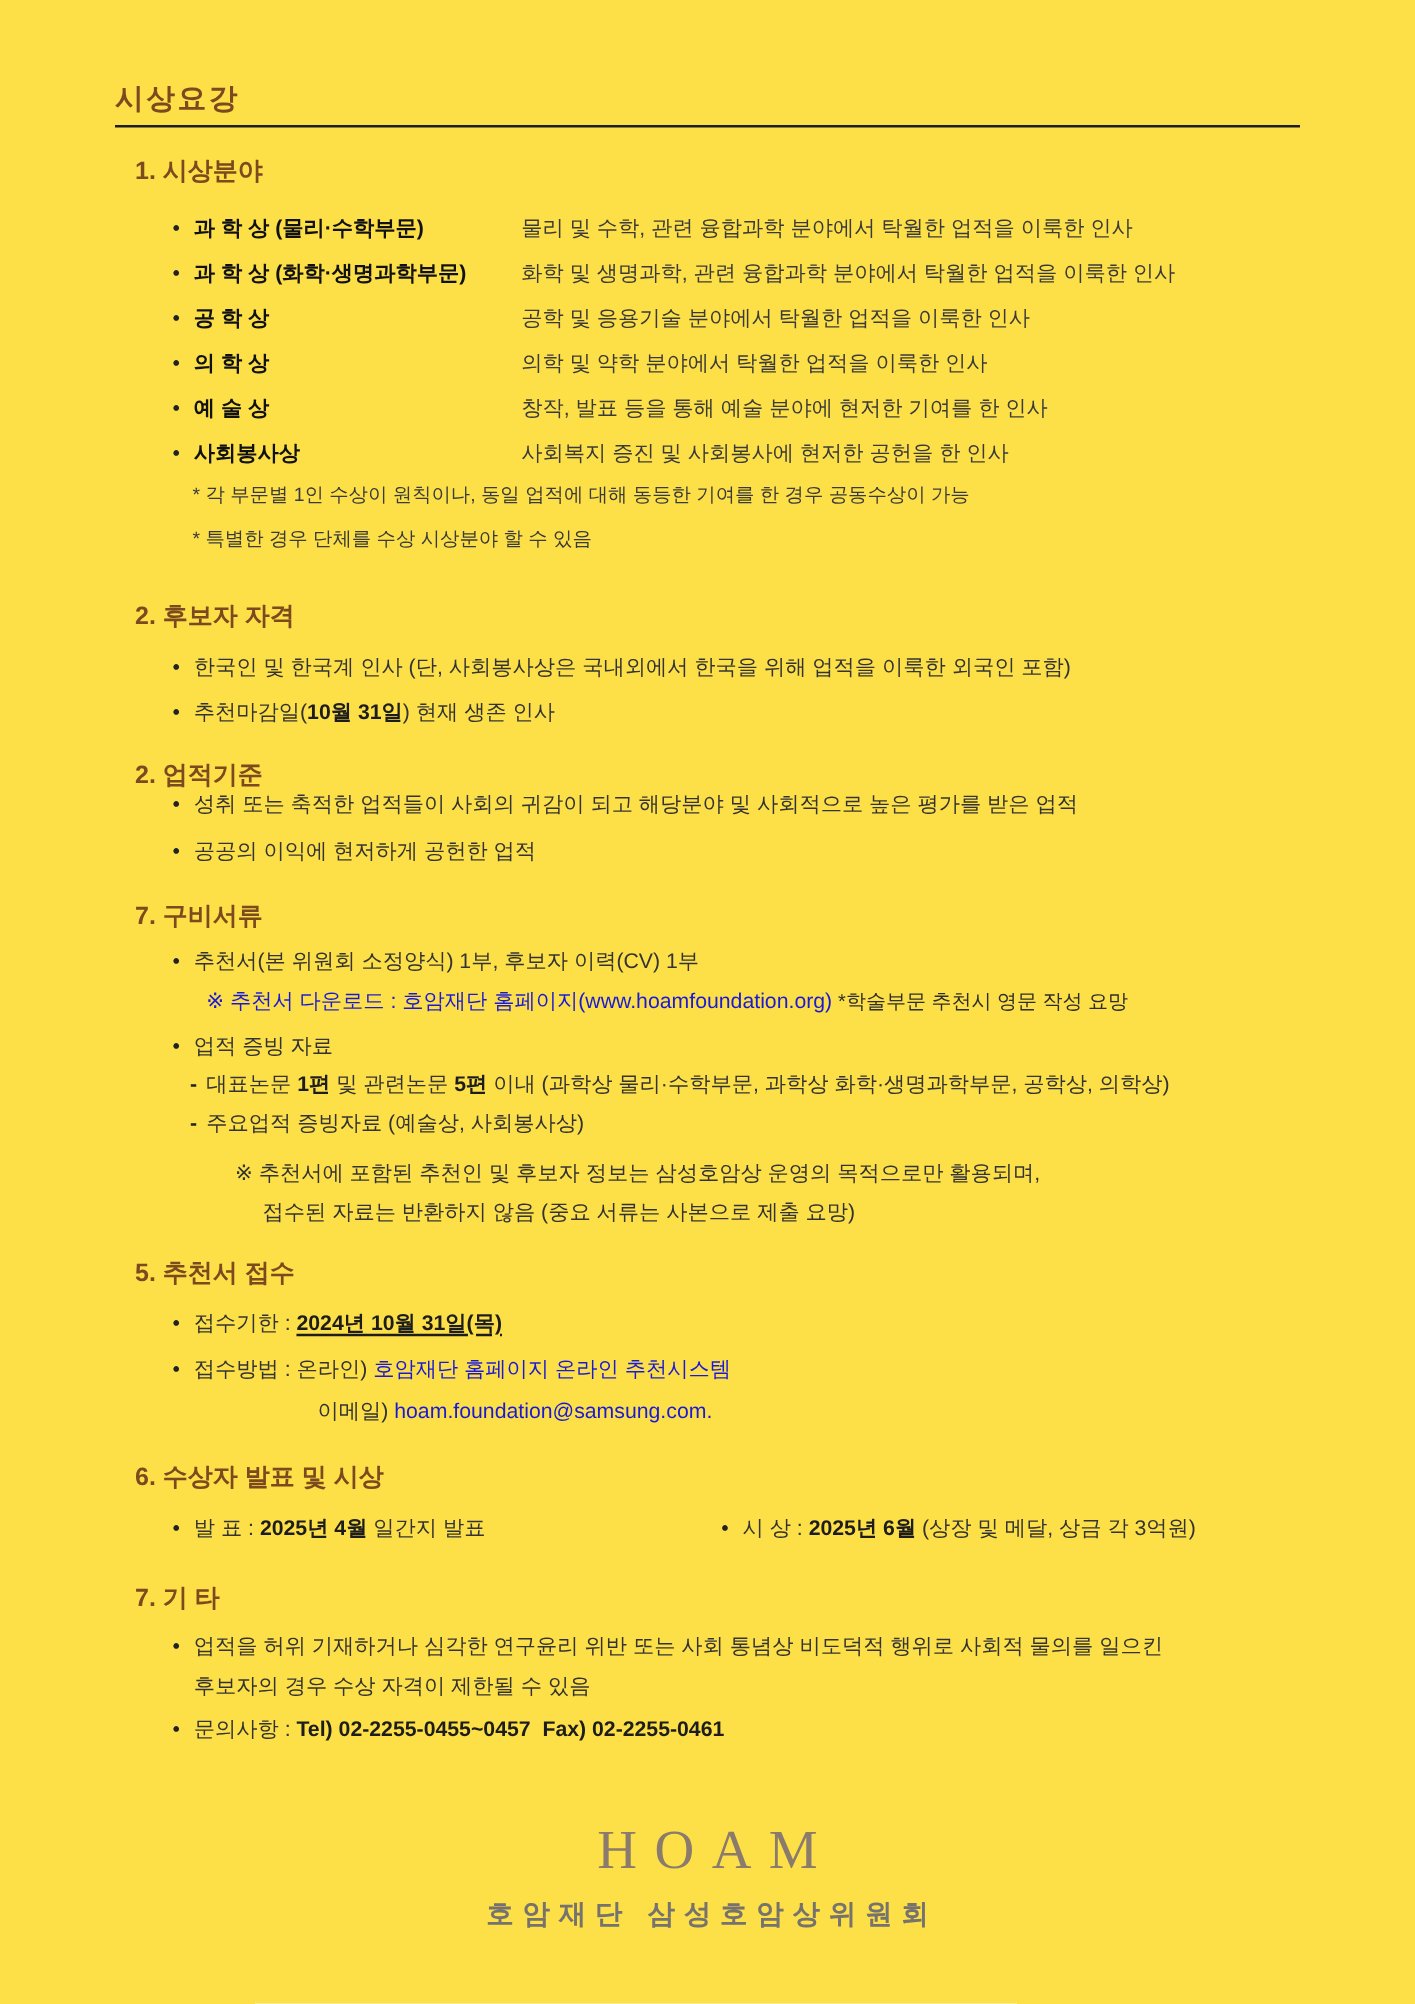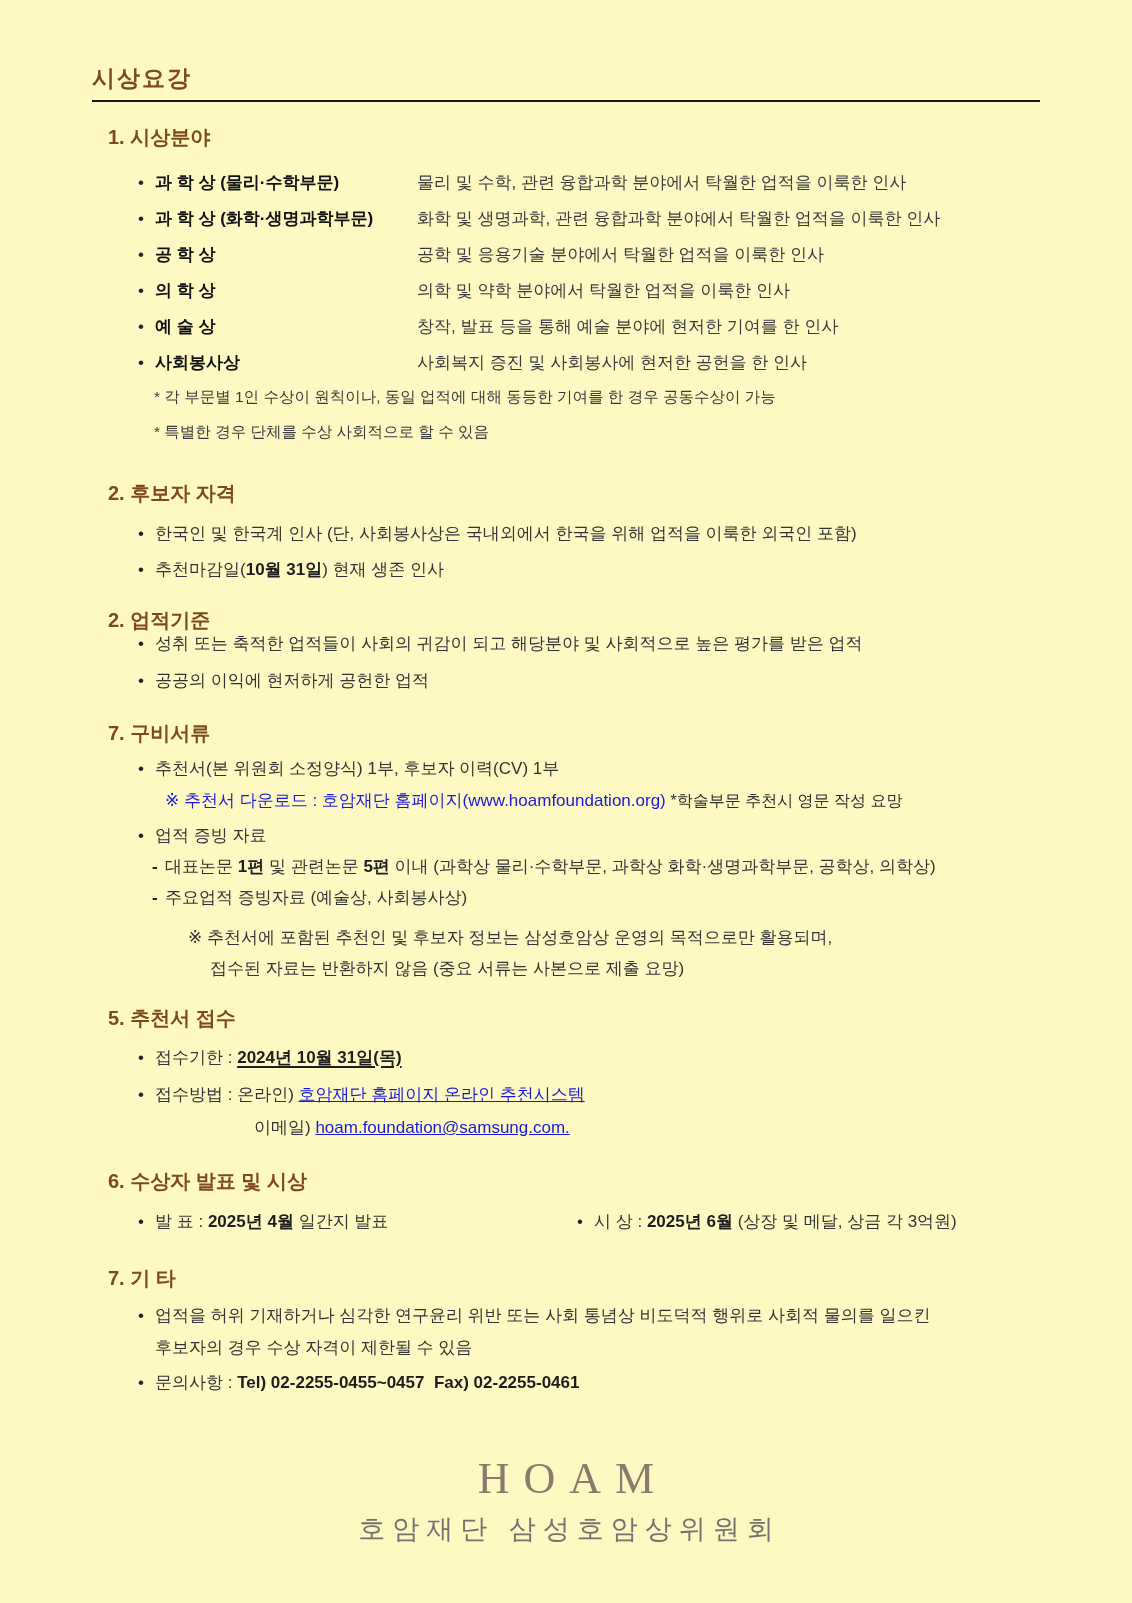--- a/index.html
+++ b/index.html
@@ -1,20 +1,20 @@
 <!DOCTYPE html>
 <html><head>
 <meta charset="utf-8">
 <style>
   html,body{margin:0;padding:0;background:#ffffff;}
   .page{
     position:relative;
     width:1132px;height:1603px;
     margin:0 auto;
-    background:#fef9c3;
+    background:#fde047;
     box-sizing:border-box;
     padding:64px 92px 0 92px;
     overflow:hidden;
     font-family:"Liberation Sans","DejaVu Sans",sans-serif;
     color:#333333;
     font-size:17px;
     line-height:23px;
   }
   .doc-title{
     color:#7c4a1e;font-size:23px;font-weight:bold;letter-spacing:2px;line-height:28px;
@@ -29,30 +29,30 @@
   
   .dash{display:flex;margin-left:60px;}
   .dash::before{content:"-";flex:0 0 13px;color:#222;font-weight:bold;}
   .plain-ind{margin-left:73px;}
   .plain-ind2{margin-left:96px;}
   .note{margin-left:62px;font-size:15.5px;color:#3a3a3a;}
   .award-name{flex:0 0 262px;font-weight:bold;color:#111111;}
   .award-desc{color:#3a3a3a;}
   .b{font-weight:bold;color:#1d1d1d;}
   .u-date{font-weight:bold;color:#1d1d1d;text-decoration:underline;text-decoration-thickness:2px;text-underline-offset:3px;}
-  a.link{color:#1a1ad6;text-decoration:underline;cursor:pointer;}
+  a.link{color:#1a1ad6;cursor:pointer;}
   .blue{color:#1a1ad6;}
   .small-black{font-size:16px;color:#2d2d2d;}
   .two-col{display:flex;margin-left:0;}
   .two-col .col-l{width:439px;}
   
   .footer{margin-top:62px;text-align:center;color:#8a7b6d;}
   .logo-main{font-family:"Liberation Serif","DejaVu Serif",serif;font-size:44px;line-height:46px;letter-spacing:14px;padding-left:14px;color:#8a7b6d;}
   .logo-sub{font-size:13px;letter-spacing:4px;padding-left:4px;margin-top:4px;color:#8a7b6d;}
-  .committee{font-size:27px;letter-spacing:7px;padding-left:7px;margin-top:16px;color:#76726d;font-weight:400;}
+  .committee{font-size:22px;letter-spacing:7px;padding-left:7px;margin-top:16px;color:#76726d;font-weight:700;}
 </style>
 </head>
 <body>
 
 <div class="page">
 
   <div class="doc-title">시상요강</div>
   <hr class="title-rule">
 
   <div>
@@ -77,21 +77,21 @@
     <div class="bl" style="margin-top:13px;">
       <span class="award-name">예 술 상</span>
       <span class="award-desc">창작, 발표 등을 통해 예술 분야에 현저한 기여를 한 인사</span>
     </div>
     <div class="bl" style="margin-top:13px;">
       <span class="award-name">사회봉사상</span>
       <span class="award-desc">사회복지 증진 및 사회봉사에 현저한 공헌을 한 인사</span>
     </div>
 
     <div class="note" style="margin-top:11px;">* 각 부문별 1인 수상이 원칙이나, 동일 업적에 대해 동등한 기여를 한 경우 공동수상이 가능</div>
-    <div class="note" style="margin-top:12px;">* 특별한 경우 단체를 수상 사회적으로 할 수 있음</div>
+    <div class="note" style="margin-top:12px;">* 특별한 경우 단체를 수상 시상분야 할 수 있음</div>
   </div>
 
   <div>
     <div class="section-heading" style="margin-top:38px;">2. 후보자 자격</div>
     <div class="bl" style="margin-top:17px;">
       <span>한국인 및 한국계 인사 (단, 사회봉사상은 국내외에서 한국을 위해 업적을 이룩한 외국인 포함)</span>
     </div>
     <div class="bl" style="margin-top:13px;">
       <span><span>추천마감일(</span><span class="b">10월 31일</span><span>) 현재 생존 인사</span></span>
     </div>

